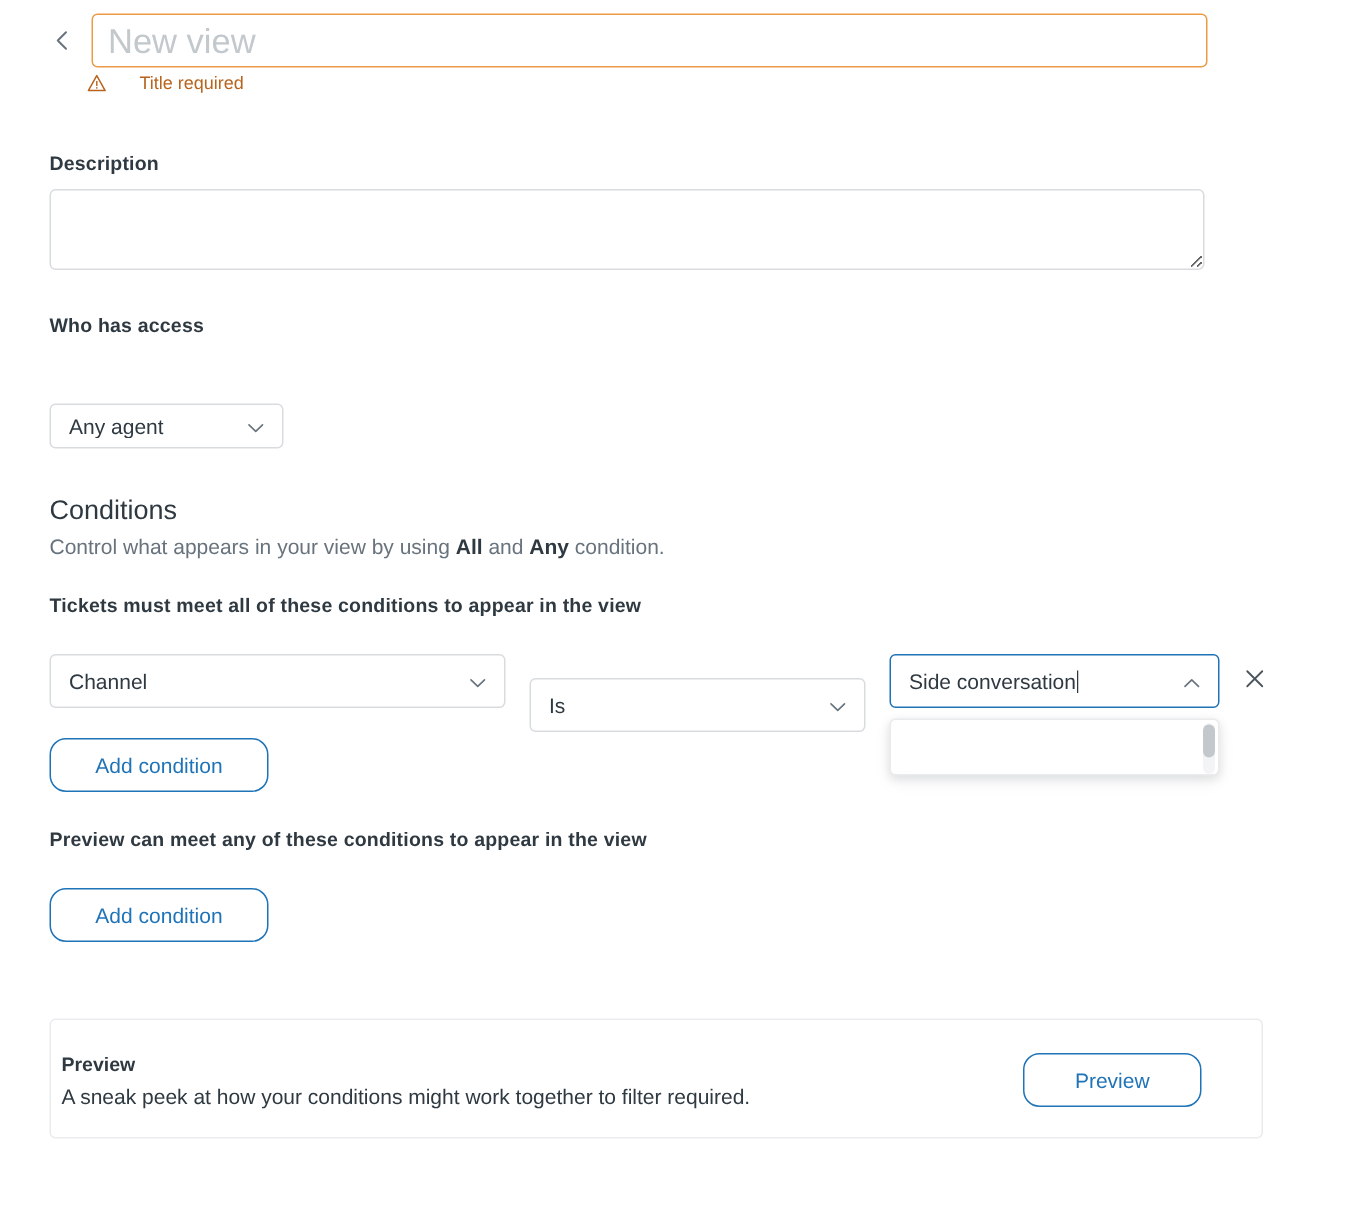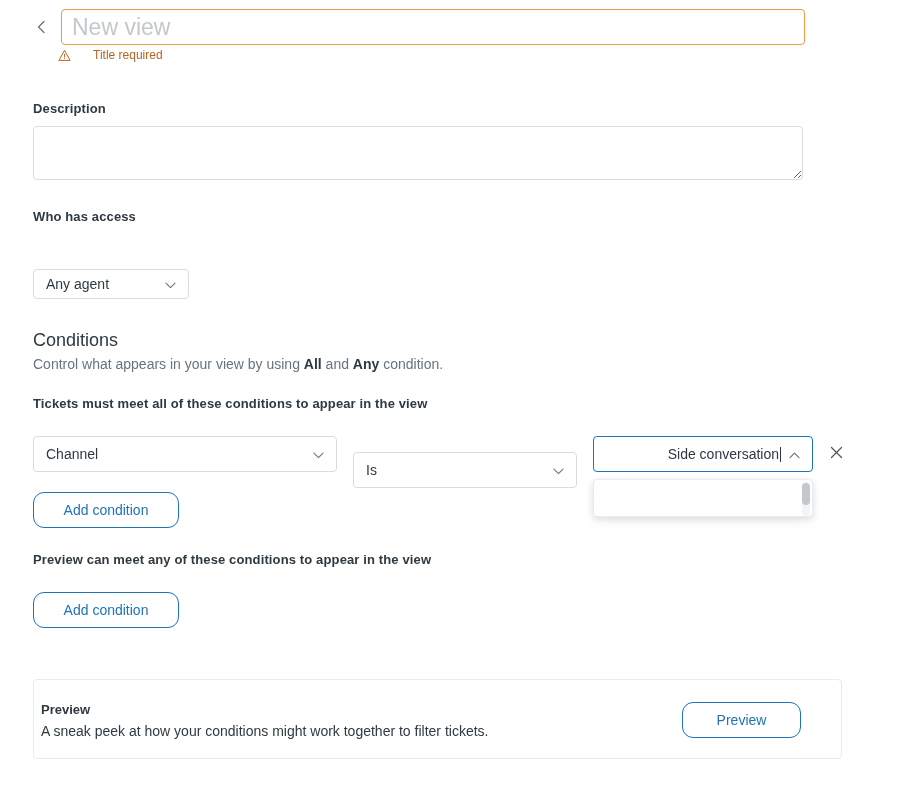--- a/index.html
+++ b/index.html
@@ -183,21 +183,20 @@
     top: 16px;
     width: 224px;
     height: 36px;
   }
   .cond-val {
     position: absolute;
     left: 560px;
     top: 0;
     width: 220px;
     height: 36px;
-    justify-content: flex-end;
   }
   .cond-remove {
     position: absolute;
     left: 791px;
     top: 6px;
     width: 24px;
     height: 24px;
     display: flex;
     align-items: center;
     justify-content: center;
@@ -381,14 +380,14 @@
 </div>
 
 <button class="btn-secondary add-cond-all">Add condition</button>
 
 <div class="field-label any-heading">Preview can meet any of these conditions to appear in the view</div>
 
 <button class="btn-secondary add-cond-any">Add condition</button>
 
 <div class="preview-card"></div>
 <div class="preview-title">Preview</div>
-<div class="preview-desc">A sneak peek at how your conditions might work together to filter tickets.</div>
+<div class="preview-desc">A sneak peek at how your conditions might work together to filter required.</div>
 <button class="btn-secondary preview-btn">Preview</button>
 
 </body></html>

